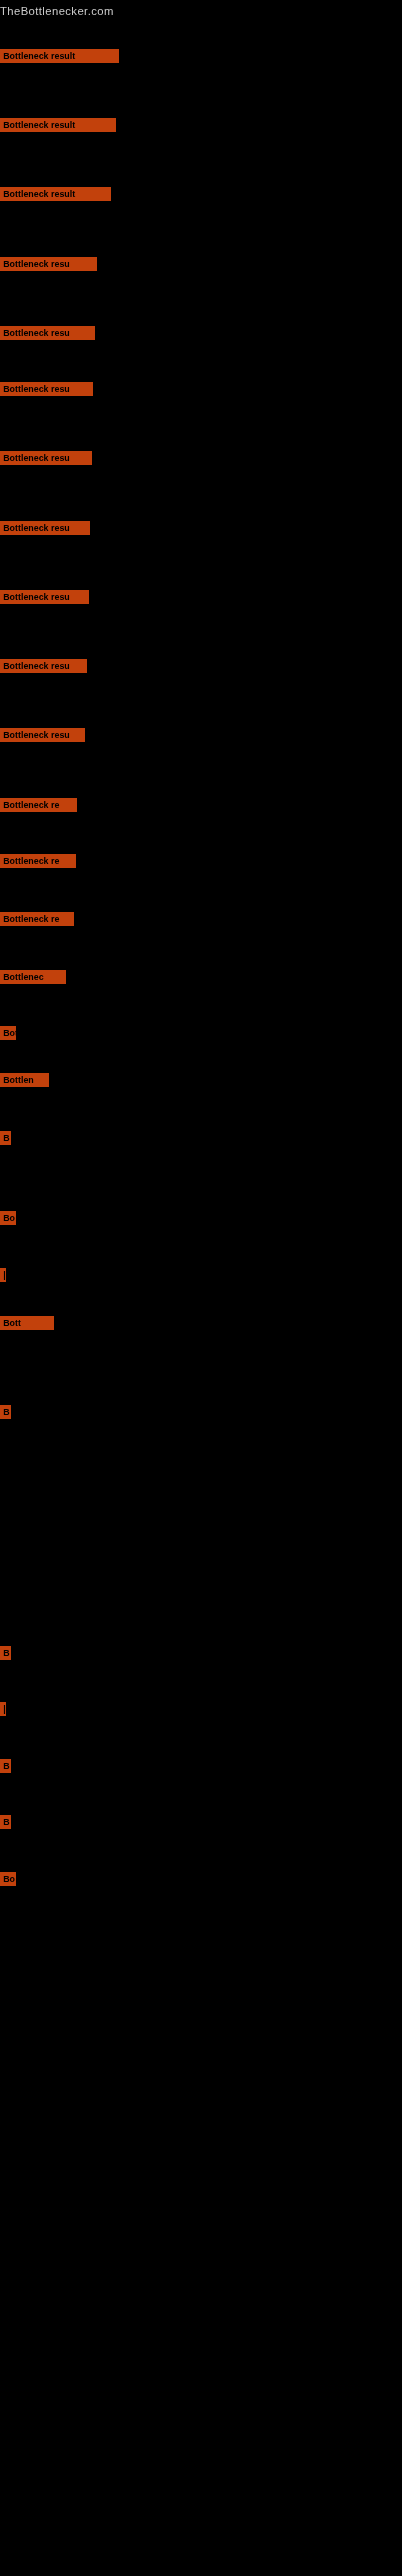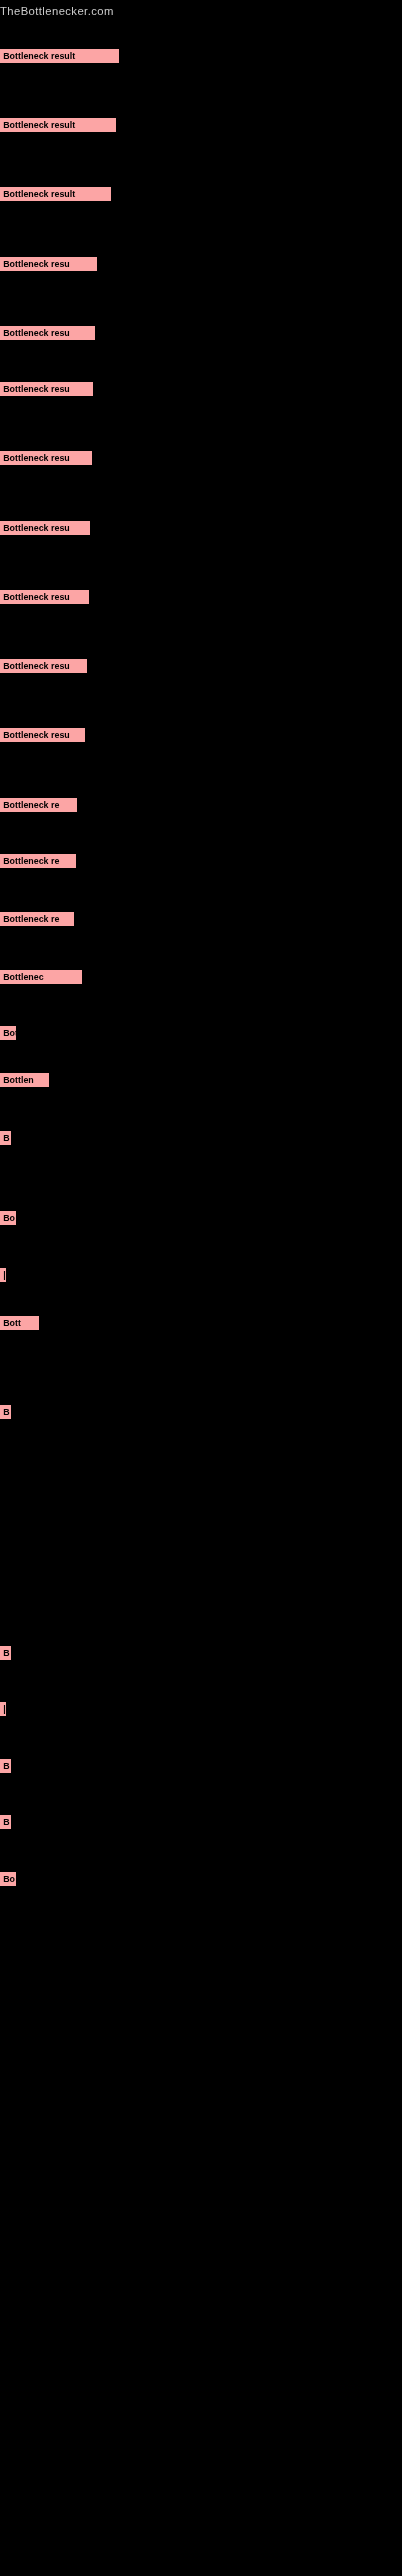--- a/index.html
+++ b/index.html
@@ -11,21 +11,21 @@
       position: relative;
     }
     .site-title {
       text-align: left;
       color: #ccc;
       font-size: 11.3px;
       padding: 4.8px 0 3.2px 0;
       letter-spacing: 0.4px;
     }
     .bar-label {
-      background: #fca5a5;
+      background: #c2410c;
       color: #000;
       font-size: 8.9px;
       font-weight: bold;
       padding: 1.6px 3.2px;
       white-space: nowrap;
       overflow: hidden;
       display: inline-block;
       height: 14.5px;
       line-height: 11.3px;
     }
@@ -43,27 +43,27 @@
     <div style="position: absolute; top: 306px; left: 0px;"><span class="bar-label" style="width: 95px;">Bottleneck resu</span></div>
     <div style="position: absolute; top: 362px; left: 0px;"><span class="bar-label" style="width: 93px;">Bottleneck resu</span></div>
     <div style="position: absolute; top: 431px; left: 0px;"><span class="bar-label" style="width: 92px;">Bottleneck resu</span></div>
     <div style="position: absolute; top: 501px; left: 0px;"><span class="bar-label" style="width: 90px;">Bottleneck resu</span></div>
     <div style="position: absolute; top: 570px; left: 0px;"><span class="bar-label" style="width: 89px;">Bottleneck resu</span></div>
     <div style="position: absolute; top: 639px; left: 0px;"><span class="bar-label" style="width: 87px;">Bottleneck resu</span></div>
     <div style="position: absolute; top: 708px; left: 0px;"><span class="bar-label" style="width: 85px;">Bottleneck resu</span></div>
     <div style="position: absolute; top: 778px; left: 0px;"><span class="bar-label" style="width: 77px;">Bottleneck re</span></div>
     <div style="position: absolute; top: 834px; left: 0px;"><span class="bar-label" style="width: 76px;">Bottleneck re</span></div>
     <div style="position: absolute; top: 892px; left: 0px;"><span class="bar-label" style="width: 74px;">Bottleneck re</span></div>
-    <div style="position: absolute; top: 950px; left: 0px;"><span class="bar-label" style="width: 82px;">Bottlenec</span></div>
+    <div style="position: absolute; top: 950px; left: 0px;"><span class="bar-label" style="width: 66px;">Bottlenec</span></div>
     <div style="position: absolute; top: 1006px; left: 0px;"><span class="bar-label" style="width: 16px;">Bot</span></div>
     <div style="position: absolute; top: 1053px; left: 0px;"><span class="bar-label" style="width: 49px;">Bottlen</span></div>
     <div style="position: absolute; top: 1111px; left: 0px;"><span class="bar-label" style="width: 11.3px;">B</span></div>
     <div style="position: absolute; top: 1191px; left: 0px;"><span class="bar-label" style="width: 16px;">Bo</span></div>
     <div style="position: absolute; top: 1248px; left: 0px;"><span class="bar-label" style="width: 6.4px;">|</span></div>
-    <div style="position: absolute; top: 1296px; left: 0px;"><span class="bar-label" style="width: 39px;">Bott</span></div>
+    <div style="position: absolute; top: 1296px; left: 0px;"><span class="bar-label" style="width: 54px;">Bott</span></div>
     <div style="position: absolute; top: 1385px; left: 0px;"><span class="bar-label" style="width: 11.3px;">B</span></div>
     <div style="position: absolute; top: 1626px; left: 0px;"><span class="bar-label" style="width: 11.3px;">B</span></div>
     <div style="position: absolute; top: 1682px; left: 0px;"><span class="bar-label" style="width: 6.4px;">|</span></div>
     <div style="position: absolute; top: 1739px; left: 0px;"><span class="bar-label" style="width: 11.3px;">B</span></div>
     <div style="position: absolute; top: 1795px; left: 0px;"><span class="bar-label" style="width: 11.3px;">B</span></div>
     <div style="position: absolute; top: 1852px; left: 0px;"><span class="bar-label" style="width: 16px;">Bo</span></div>
   </div>
 
 
 </body></html>

